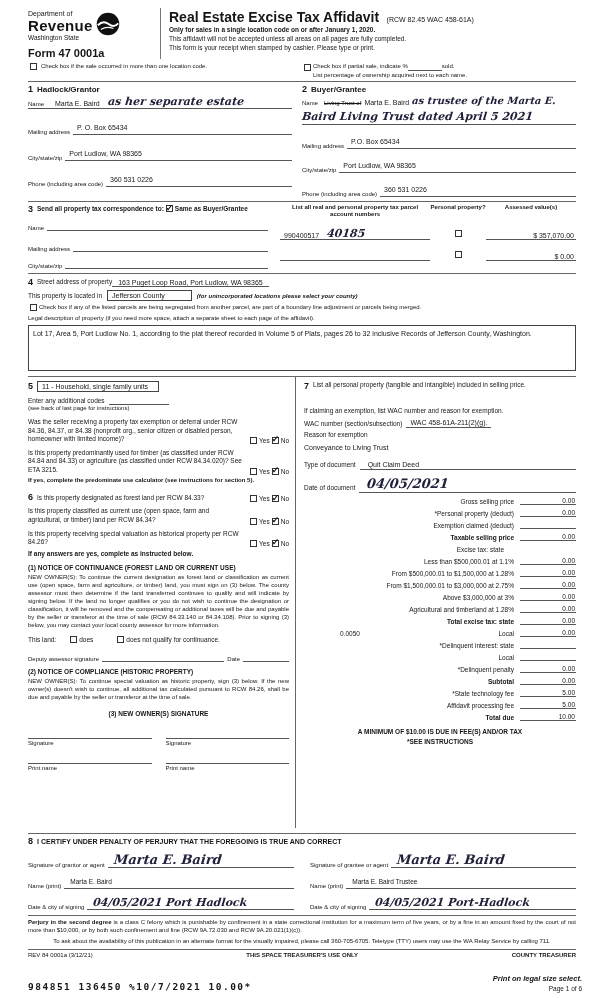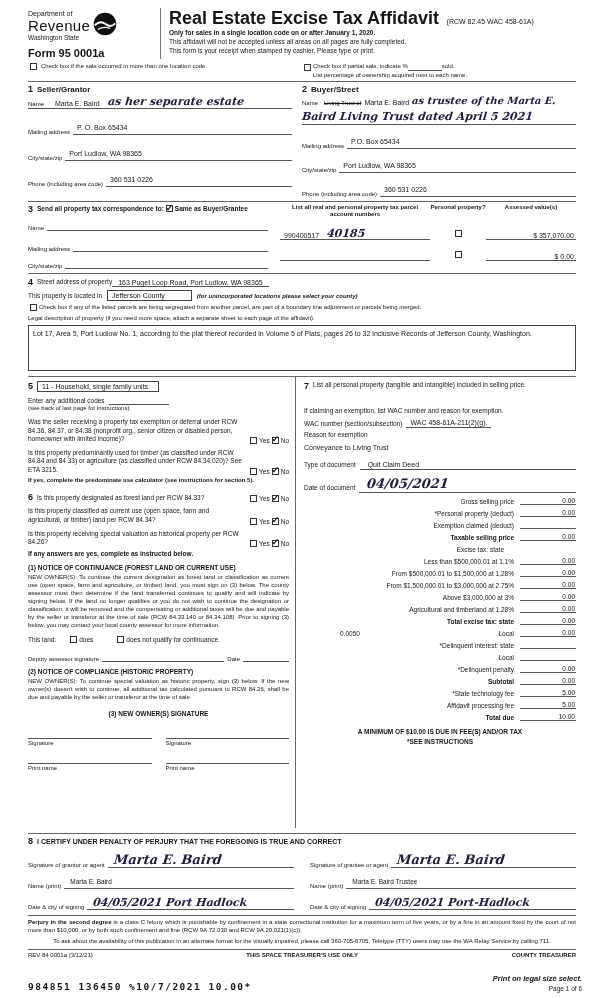--- a/index.html
+++ b/index.html
@@ -20,25 +20,25 @@
 .hand{font-family:"DejaVu Serif",serif;font-style:italic;font-weight:700;color:#20203a;white-space:nowrap;display:inline-block;transform:skewX(-6deg)}
 .h11{font-size:11px;line-height:1}
 .h10{font-size:10px;line-height:1}
 .h13{font-size:13px;line-height:1}
 .struck{text-decoration:line-through;font-size:6px}
 
 .hdr{display:flex}
 .hdr-left{width:132px;flex:none;padding-top:2px}
 .logo-row{display:flex;align-items:center;gap:3px}
 .dept{font-size:7px}
-.rev{font-size:15px;font-weight:400;letter-spacing:.3px}
+.rev{font-size:15px;font-weight:700;letter-spacing:.3px}
 .wstate{font-size:6.5px}
 .form-num{font-size:11px;font-weight:700;margin-top:6px}
 .hdr-right{flex:1;border-left:1px solid #777;padding-left:8px}
-.title{font-size:18px;font-weight:700}
+.title{font-size:14px;font-weight:700}
 .rcw{font-size:7px;margin-left:3px}
 .note{font-size:6.5px;line-height:1.35}
 
 .chkrow{display:flex;margin-top:4px}
 .chk-left{width:50%;display:flex;align-items:flex-start;gap:2px}
 .chk-right{width:50%}
 .rowline{display:flex;align-items:flex-end}
 .sub{font-size:6px;margin-left:11px;margin-top:1px}
 
 .s12{display:flex;border-top:1px solid #666;margin-top:3px;padding-top:2px}
@@ -127,21 +127,21 @@
           <div class="wstate">Washington State</div>
         </div>
         <span>
           <svg viewBox="0 0 20 20" width="24" height="24">
                 <circle cx="10" cy="10" r="9.4" fill="#101010"></circle>
                 <path d="M1.5 11 Q6 6.5 10.5 10 T 18.5 9.5" stroke="#fff" fill="none" stroke-width="1.6"></path>
                 <path d="M4 14.5 Q9 11.5 14.5 13.8" stroke="#fff" fill="none" stroke-width="1"></path>
               </svg>
         </span>
       </div>
-      <div class="form-num">Form 95 0001a</div>
+      <div class="form-num">Form 47 0001a</div>
     </div>
     <div class="hdr-right">
       <div>
         <span class="title">Real Estate Excise Tax Affidavit</span>
         <span class="rcw">(RCW 82.45 WAC 458-61A)</span>
       </div>
       <div class="note b">Only for sales in a single location code on or after January 1, 2020.</div>
       <div class="note">This affidavit will not be accepted unless all areas on all pages are fully completed.</div>
       <div class="note">This form is your receipt when stamped by cashier. Please type or print.</div>
     </div>
@@ -160,21 +160,21 @@
         <span class="t6">sold.</span>
       </div>
       <div class="sub">List percentage of ownership acquired next to each name.</div>
     </div>
   </div>
 
   <div class="s12">
     <div class="scol">
       <div class="shead">
         <span class="num">1</span>
-        <span class="t8">Seller/Grantor</span>
+        <span class="t8">Hadlock/Grantor</span>
       </div>
       <div class="namewrap">
         <span class="flabel">Name</span>
         <span class="fval">Marta E. Baird</span>
         <span class="hand h11">as her separate estate</span>
       </div>
       <div class="frow">
         <span class="flabel">Mailing address</span>
         <span class="fill"><span class="fval">P. O. Box 65434</span></span>
       </div>
@@ -183,21 +183,21 @@
         <span class="fill"><span class="fval">Port Ludlow, WA 98365</span></span>
       </div>
       <div class="frow">
         <span class="flabel">Phone (including area code)</span>
         <span class="fill"><span class="fval">360 531 0226</span></span>
       </div>
     </div>
     <div class="scol" style="padding-right:0">
       <div class="shead">
         <span class="num">2</span>
-        <span class="t8">Buyer/Street</span>
+        <span class="t8">Buyer/Grantee</span>
       </div>
       <div style="display:flex;align-items:flex-end;gap:3px;min-height:12px">
         <span class="flabel">Name</span>
         <span class="struck">Living Trust of</span>
         <span class="fval" style="padding:0">Marta E. Baird</span>
         <span class="hand h10">as trustee of the Marta E.</span>
       </div>
       <div style="border-bottom:1px solid #555;min-height:13px">
         <span class="hand h11">Baird Living Trust dated April 5 2021</span>
       </div>

